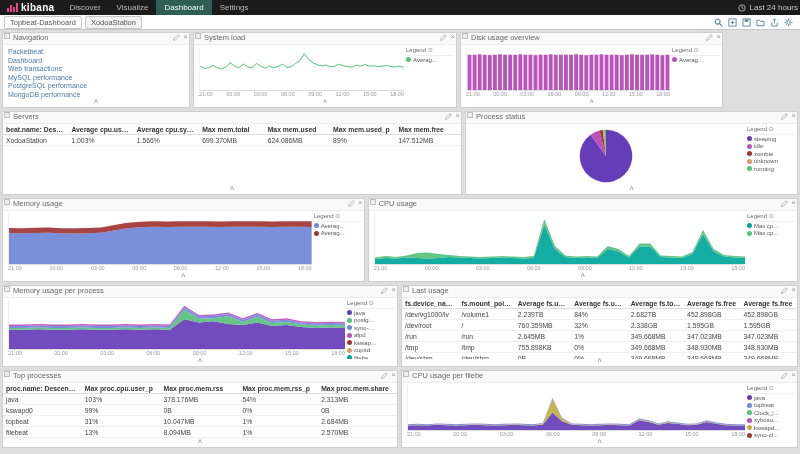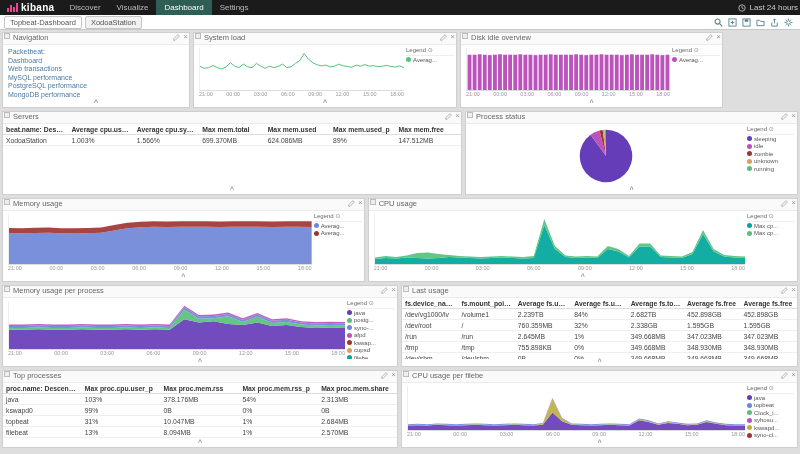--- a/index.html
+++ b/index.html
@@ -180,21 +180,21 @@
             <div class="lg-h">Legend <span class="lg-i">⊙</span></div>
             <div class="lg-item"><span class="dot" style="background:#57c17b"></span>Averag...</div>
           </div>
       </div>
       <div class="caret">^</div>
     </div>
 
     <div class="panel" style="width:263px;height:76px">
       <div class="panel-h">
           <span class="grip"></span>
-          <span class="ttl">Disk idle overview</span>
+          <span class="ttl">Disk usage overview</span>
           <span class="sp"></span>
           <span class="act">
             <svg width="7" height="7" viewBox="0 0 10 10">
               <path d="M1 9 L1 7 L7 1 L9 3 L3 9 Z" fill="none" stroke="#999"></path>
             </svg>
             <span>×</span>
           </span>
         </div>
       <div class="panel-b">
         <div class="chartwrap">

